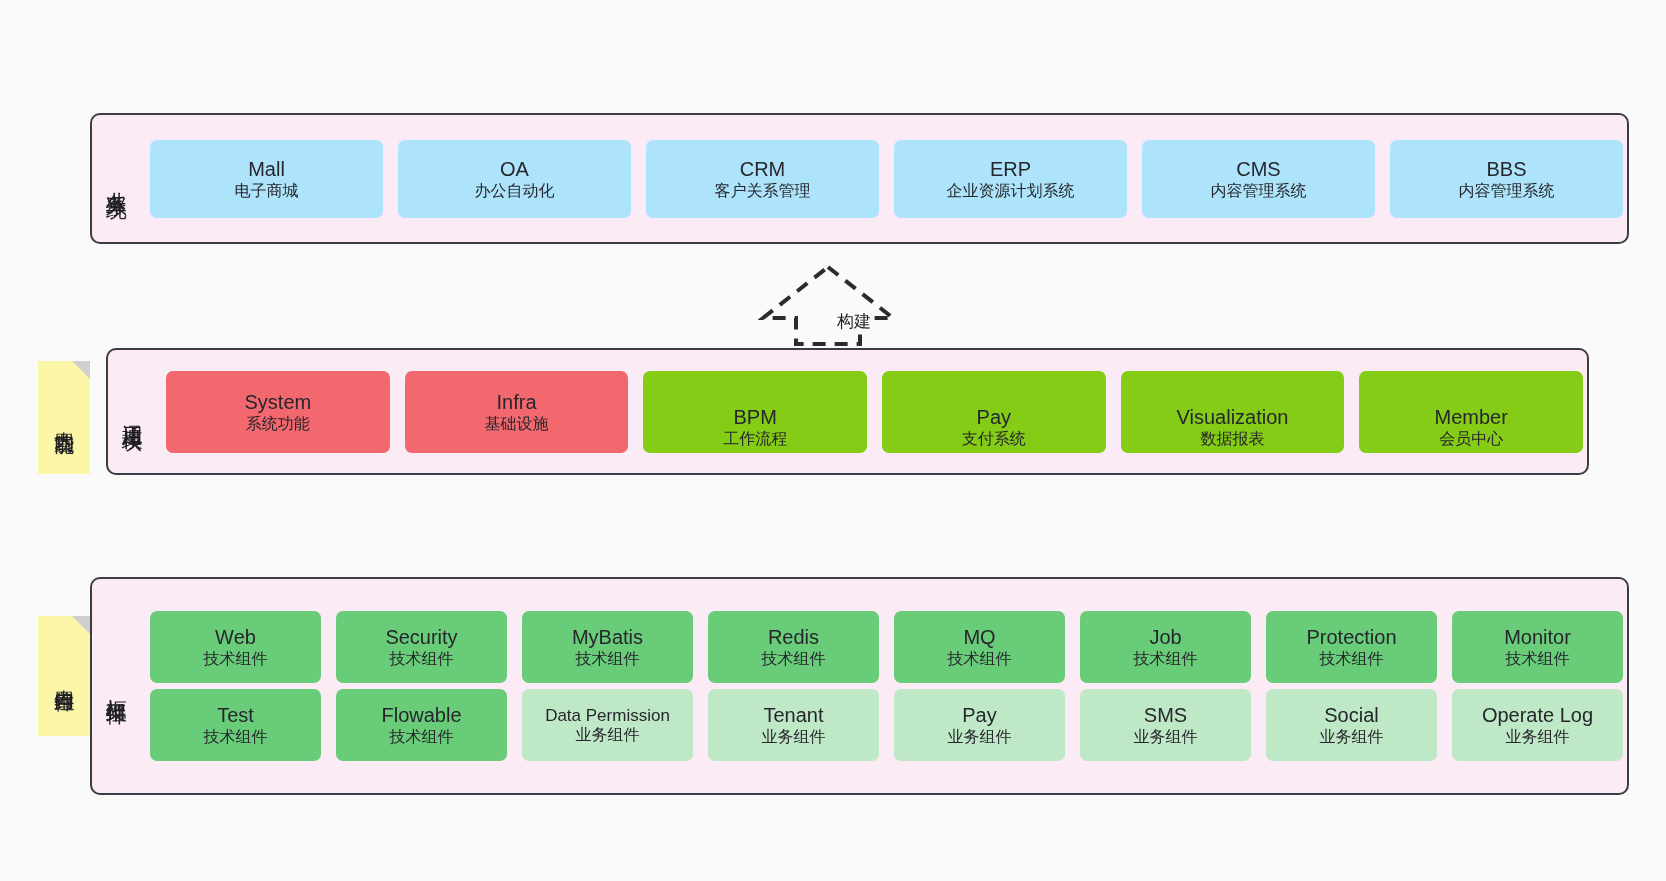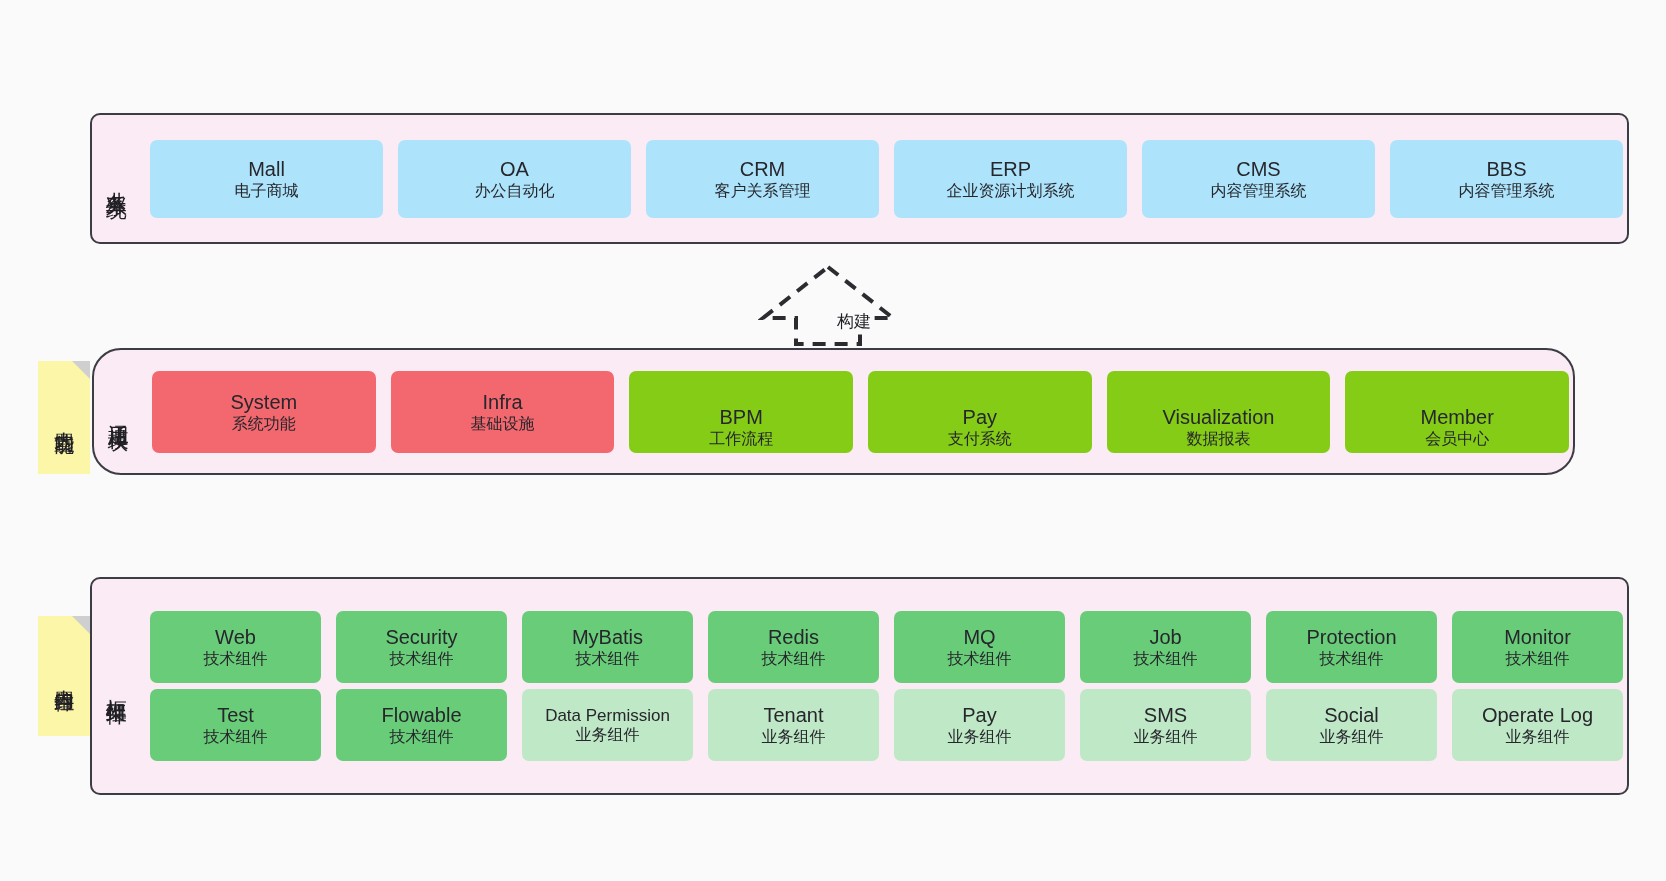--- a/index.html
+++ b/index.html
@@ -169,21 +169,21 @@
       <path d="M70 5 L135 56 L102 56 L102 82 L38 82 L38 56 L5 56 Z" fill="none" stroke="#2b2b30" stroke-width="4" stroke-dasharray="13,9" stroke-linejoin="miter"></path>
     </svg>
     <span class="arrow-label" style="top:48px;">构建</span>
   </div>
 
   <div class="tag" id="tag-builtin-function" style="left:38px; top:361px; height:113px;">
     <span class="fold"></span>
     <span>内置功能</span>
   </div>
 
-  <div class="band" id="band-modules" style="left:92px; top:348px; width:1483px; height:127px;border-radius:29px;">
+  <div class="band" id="band-modules" style="left:106px; top:348px; width:1483px; height:127px;">
     <div class="band-label">通用模块</div>
     <div class="band-body">
       <div class="card mod-red">
         <span class="en">System</span>
         <span class="cn">系统功能</span>
       </div>
       <div class="card mod-red">
         <span class="en">Infra</span>
         <span class="cn">基础设施</span>
       </div>

